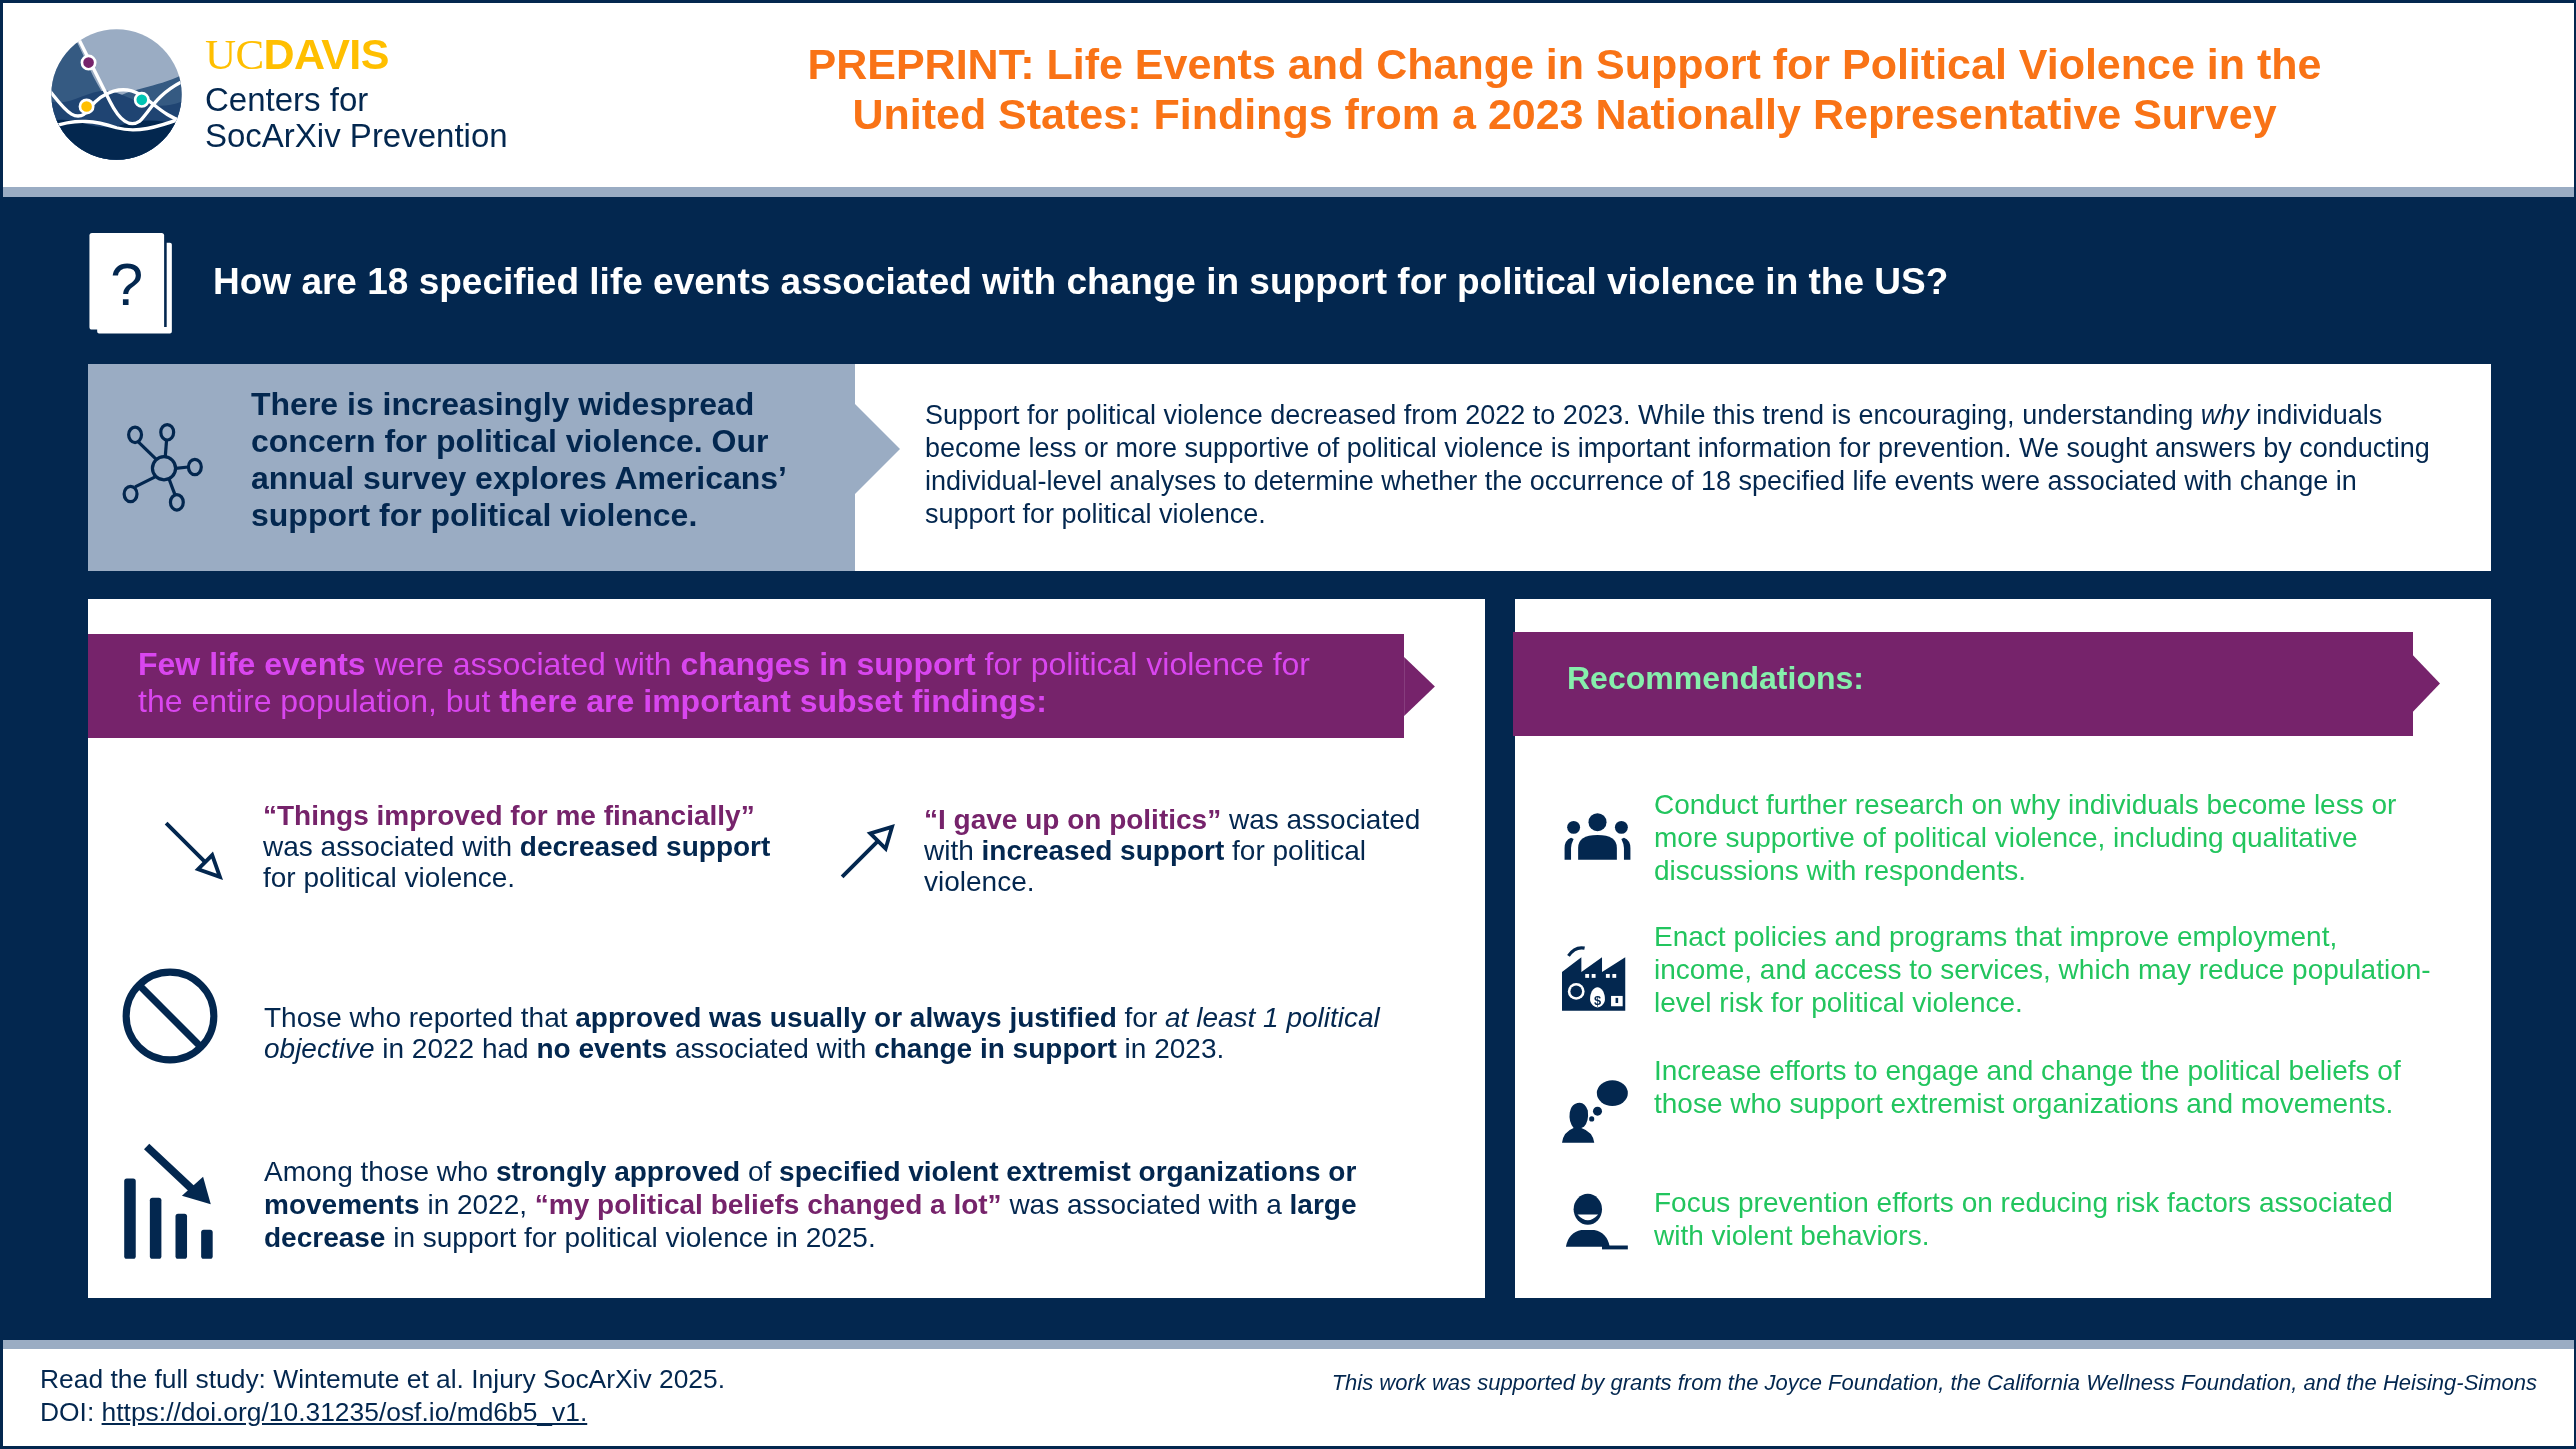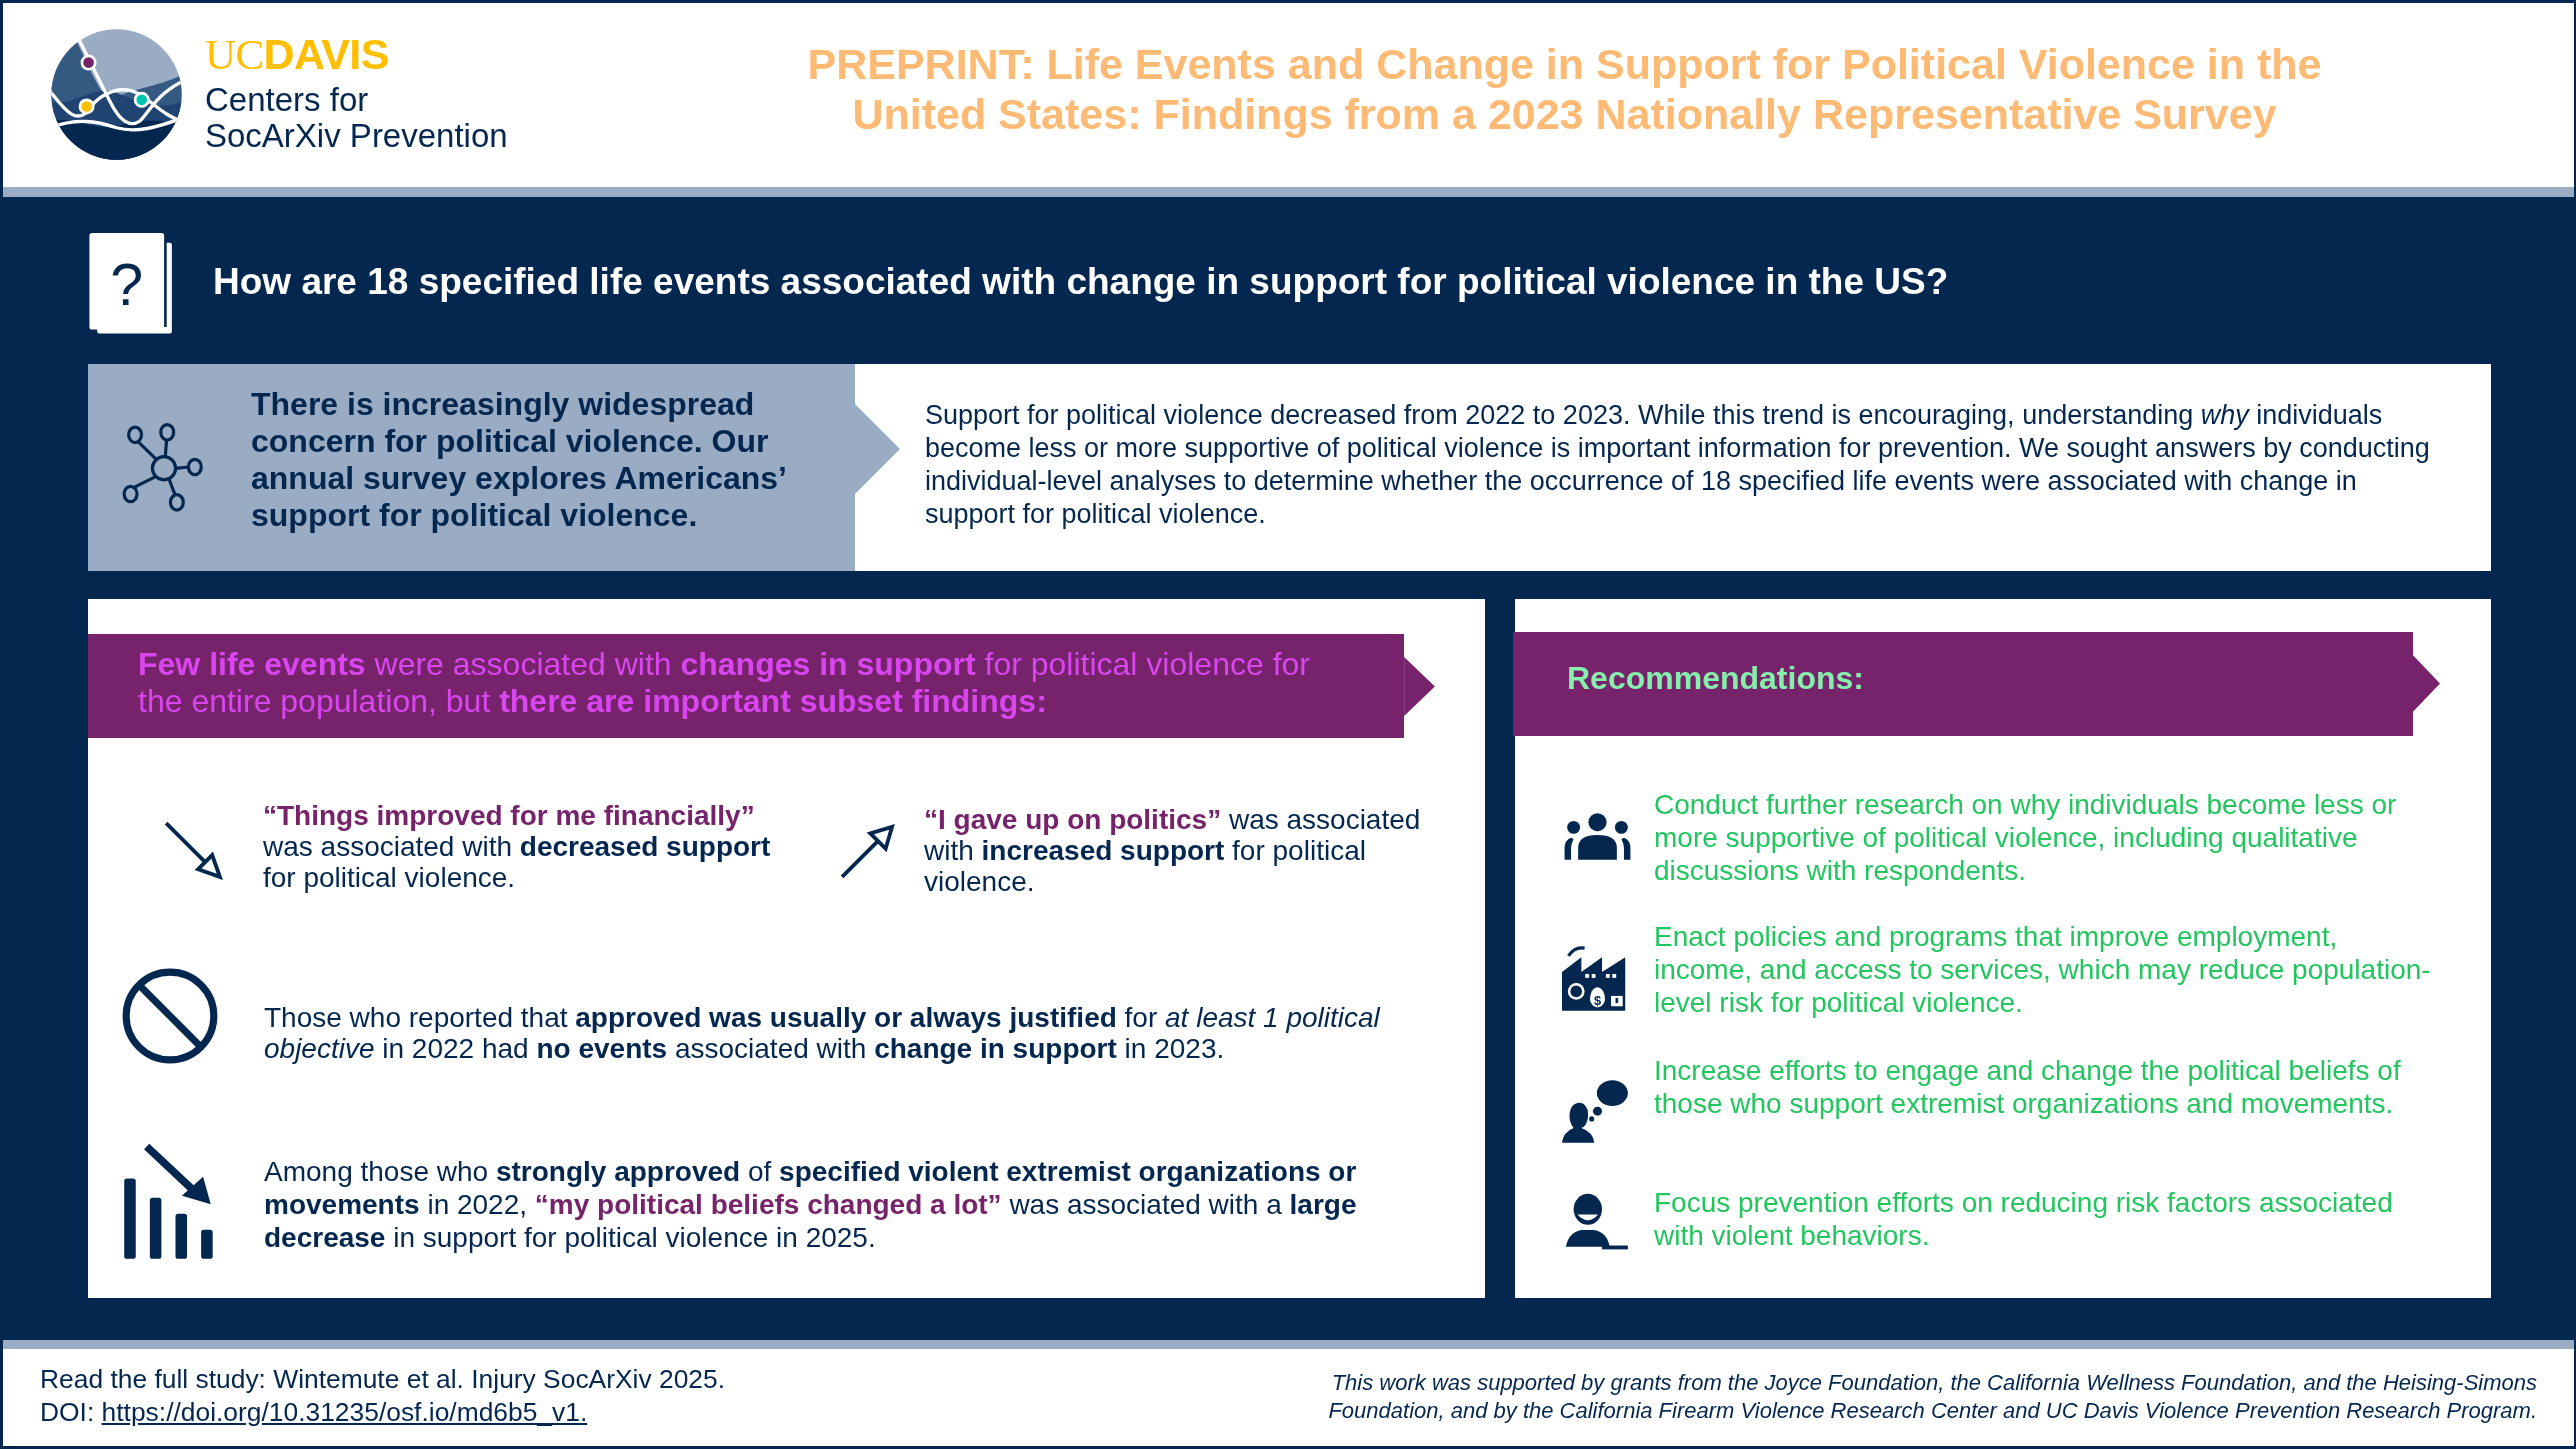--- a/index.html
+++ b/index.html
@@ -8,21 +8,21 @@
   b, .b { font-weight:bold; }
   .purple { color:#76236b; }
 
   
   #header { left:2.6px; top:2.6px; width:2571px; height:184px; background:#ffffff; }
   #header-stripe { left:2.6px; top:187px; width:2571px; height:9.7px; background:#9aacc3; }
   #logo { left:50px; top:28px; width:133px; height:133px; }
   #uc-davis { left:205px; top:33px; font-family:"Liberation Serif", serif; font-size:43px; color:#ffbf00; line-height:1; letter-spacing:-0.6px; }
   #uc-davis .davis { font-family:"Liberation Sans", sans-serif; font-weight:bold; }
   #center-name { left:205px; top:82px; font-size:33px; line-height:36px; color:#03274f; }
-  #title { left:708px; top:39px; width:1713px; text-align:center; font-size:43px; line-height:50px; font-weight:bold; color:#fdba74; }
+  #title { left:708px; top:39px; width:1713px; text-align:center; font-size:43px; line-height:50px; font-weight:bold; color:#f97316; }
 
   
   #q-icon { left:88px; top:233px; width:84px; height:103px; }
   #question { left:213px; top:261px; font-size:37px; font-weight:bold; color:#ffffff; white-space:nowrap; }
 
   
   #intro-grey { left:88px; top:364px; width:767px; height:207px; background:#9aacc3; }
   #intro-arrow { left:855px; top:404px; width:45px; height:90px; }
   #intro-white { left:855px; top:364px; width:1636px; height:207px; background:#ffffff; }
   #network-icon { left:119px; top:422px; width:90px; height:90px; }
@@ -219,15 +219,14 @@
 <div id="rec-text-4" class="abs rec-text">Focus prevention efforts on reducing risk factors associated with violent behaviors.</div>
 
 <div id="footer-stripe" class="abs"></div>
 <div id="footer" class="abs"></div>
 <div id="footer-left" class="abs">
   <div>Read the full study: Wintemute et al. Injury SocArXiv 2025.</div>
   <div><span>DOI: </span><a href="#">https://doi.org/10.31235/osf.io/md6b5_v1.</a></div>
 </div>
 <div id="footer-right" class="abs">
   <div>This work was supported by grants from the Joyce Foundation, the California Wellness Foundation, and the Heising-Simons</div>
-  <div>Foundation, and by the California Firearm Violence Research Center and UC Davis Violence Prevention Research Program.</div>
 </div>
 
 
 </body></html>

